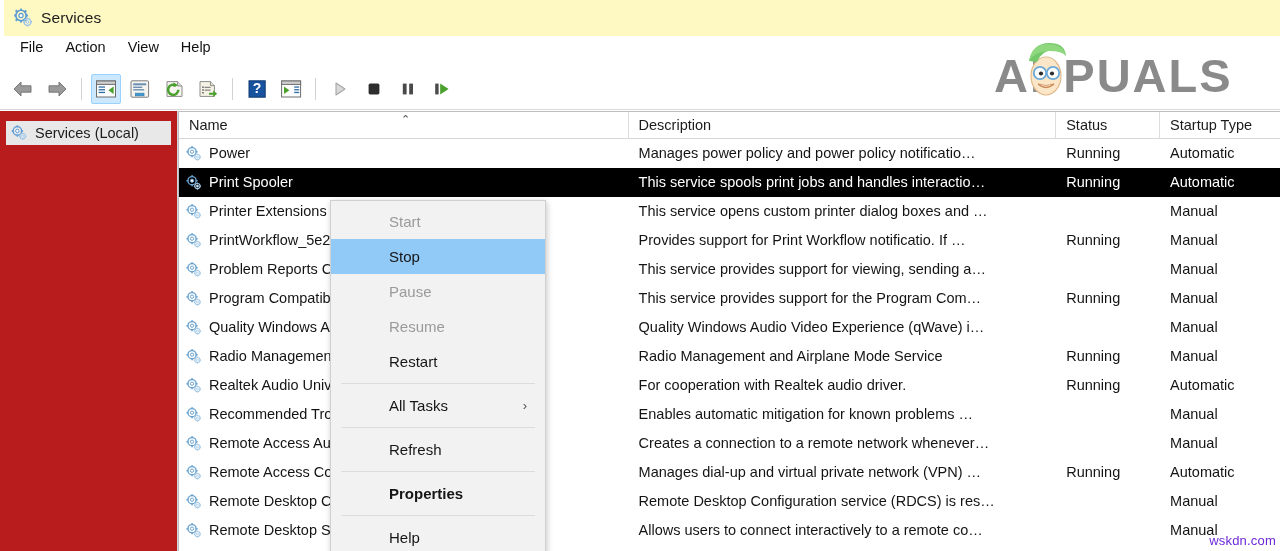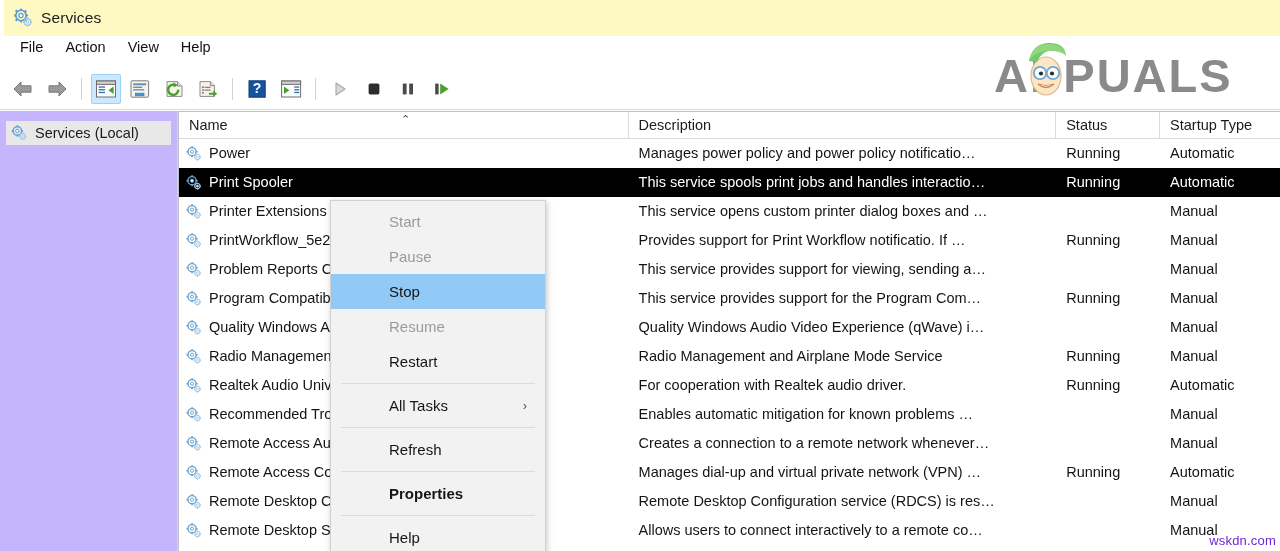--- a/index.html
+++ b/index.html
@@ -71,21 +71,21 @@
     position: absolute;
     right: 40px; top: 34px;
     width: 250px; height: 72px;
     pointer-events: none;
   }
 
   
   .leftpane {
     position: absolute; left: 0; top: 111px;
     width: 178px; height: 440px;
-    background: #c4b5fd;
+    background: #b91c1c;
     border-right: 1px solid #d4d4d4;
     padding-top: 10px;
   }
   .tree-item {
     display: flex; align-items: center;
     height: 24px;
     margin: 0 6px;
     padding-left: 4px;
     background: #e8e8e8;
     font-size: 14.5px; color: #1b1b1b;
@@ -819,22 +819,22 @@
           </div>
           <div class="c c-desc">Allows users to connect interactively to a remote co…</div>
           <div class="c c-status"></div>
           <div class="c c-start">Manual</div>
         </div>
       </div>
   </div>
 
   <div class="ctxmenu">
     <div class="ctx-item disabled">Start</div>
+    <div class="ctx-item highlight">Stop</div>
     <div class="ctx-item disabled">Pause</div>
-    <div class="ctx-item highlight">Stop</div>
     <div class="ctx-item disabled">Resume</div>
     <div class="ctx-item">Restart</div>
     <div class="ctx-sep"></div>
     <div class="ctx-item">
       <span>All Tasks</span>
       <span class="ctx-arrow">›</span>
     </div>
     <div class="ctx-sep"></div>
     <div class="ctx-item">Refresh</div>
     <div class="ctx-sep"></div>

